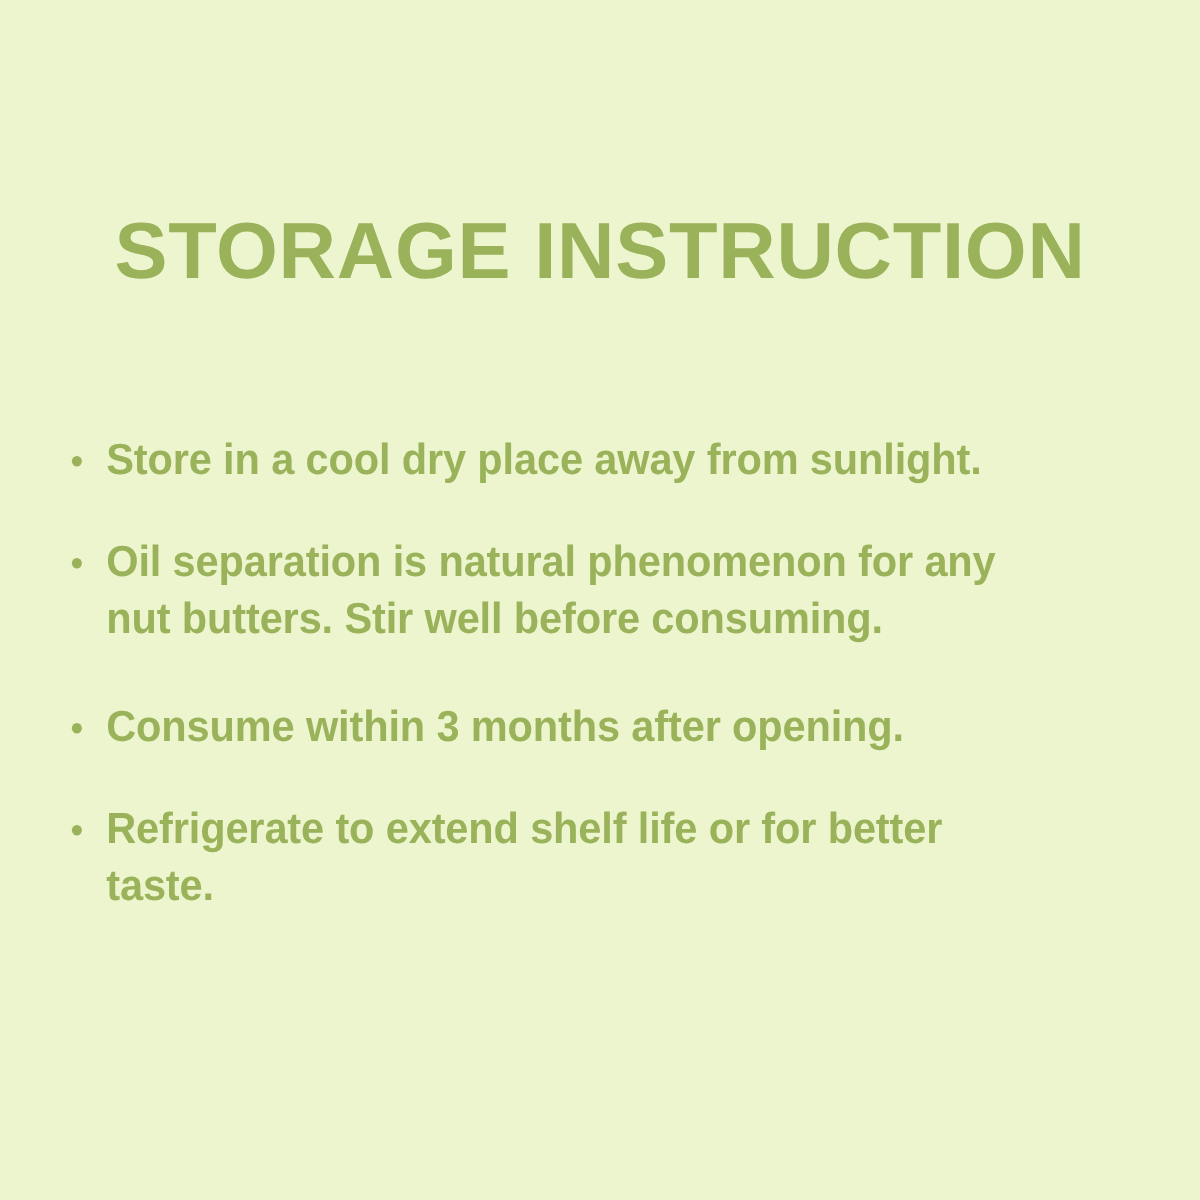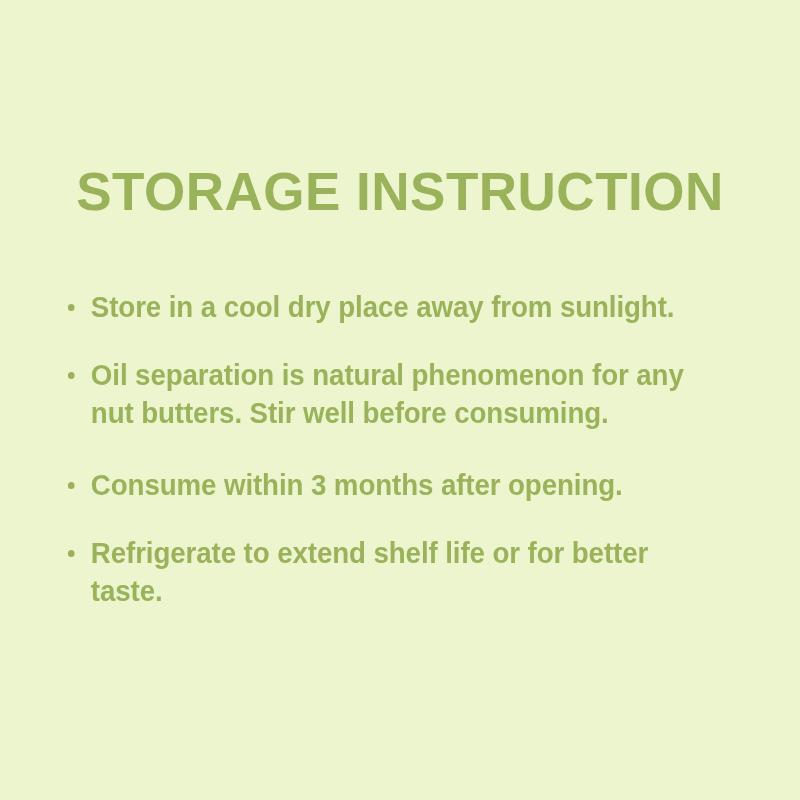--- a/index.html
+++ b/index.html
@@ -30,27 +30,26 @@
     top: 138px;
     width: 800px;
     text-align: center;
     color: #9AB259;
     font-family: "Liberation Sans", sans-serif;
     font-size: 53px;
     font-weight: bold;
     letter-spacing: 0.5px;
     line-height: 60px;
     white-space: nowrap;
-    margin-top: 24px;
   }
 
   
   #list {
     position: absolute;
-    left: 66px;
+    left: 46px;
     top: 288px;
     width: 700px;
   }
 
   .bullet-item {
     position: relative;
     padding-left: 26px;
     margin-bottom: 30px;
     color: #9AB35B;
     font-family: "Liberation Sans Narrow", "Liberation Sans", sans-serif;

